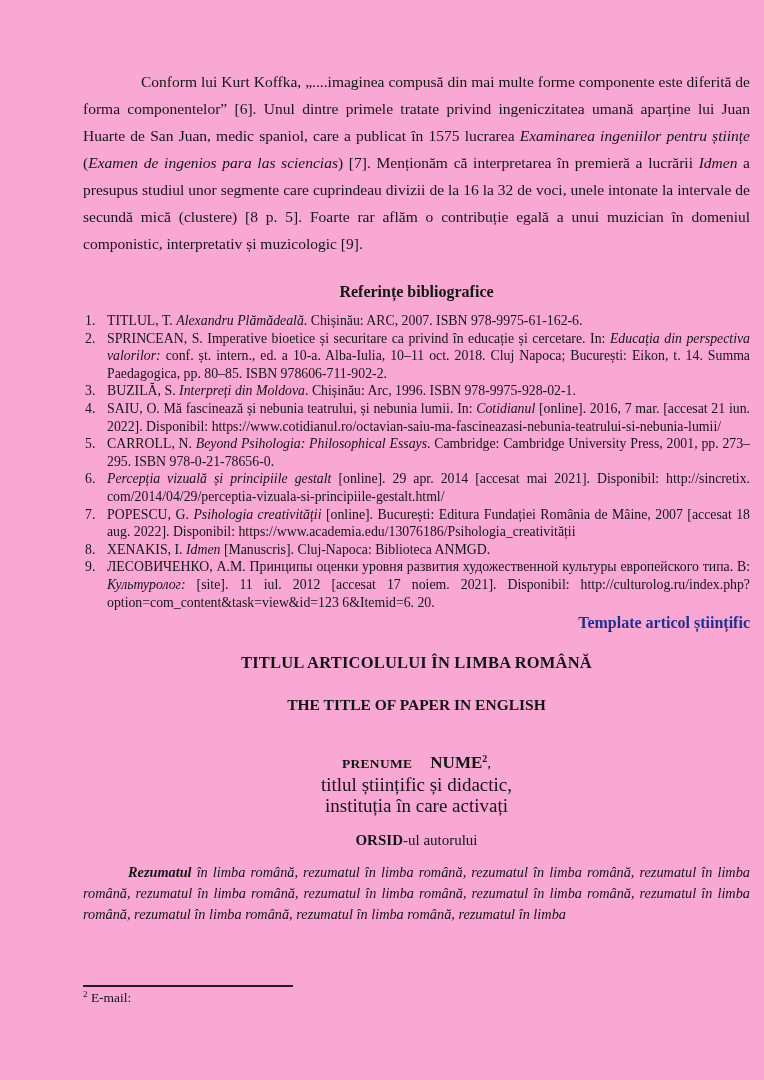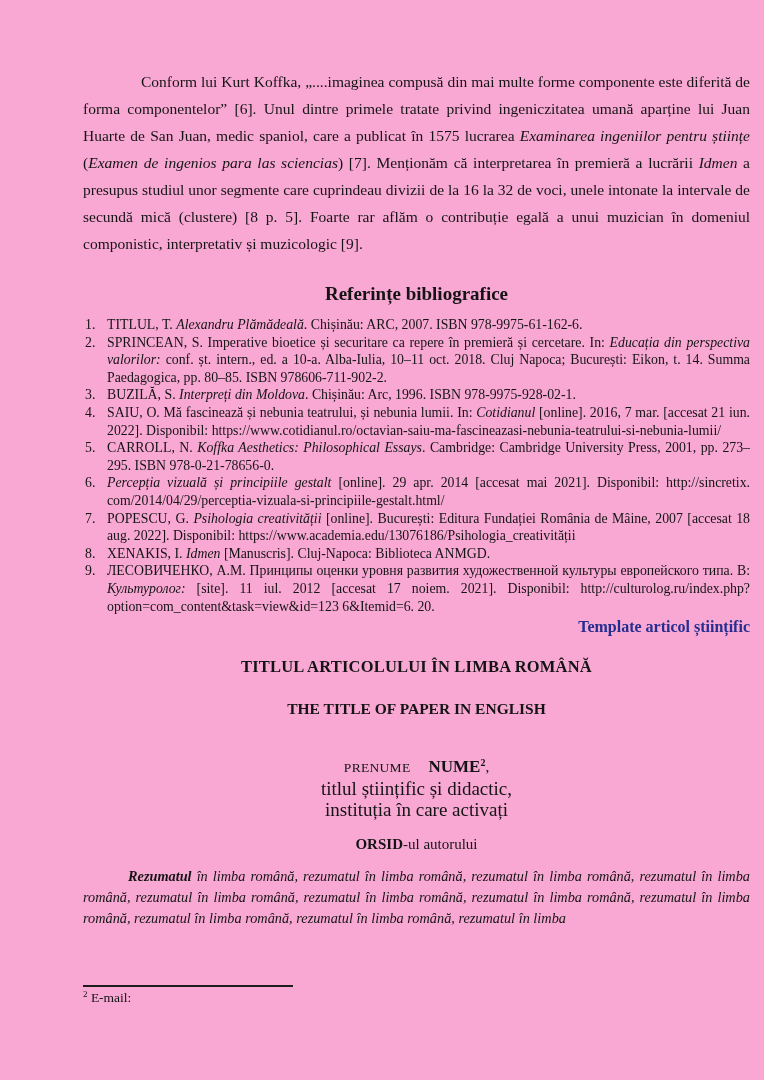--- a/index.html
+++ b/index.html
@@ -16,21 +16,21 @@
   .intro-par {
     margin: 68px 0 0 0;
     font-size: 15.5px;
     line-height: 27px;
     text-align: justify;
     text-indent: 58px;
   }
 
   .refs-heading {
     margin: 26px 0 0 0;
-    font-size: 19px;
+    font-size: 16px;
     font-weight: bold;
     text-align: center;
   }
 
   .refs-list { margin: 11px 0 0 0; }
   .ref-item {
     display: grid;
     grid-template-columns: 24px 1fr;
     font-size: 13.8px;
     line-height: 17.6px;
@@ -59,21 +59,21 @@
     text-align: center;
     letter-spacing: 0.2px;
   }
   .title-en {
     margin: 23px 0 0 0;
     font-size: 15.5px;
     text-align: center;
   }
 
   .author-block { margin: 38px 0 0 0; text-align: center; line-height: 21px; }
-  .prenume { font-weight: normal; font-size: 13.5px; letter-spacing: 0.3px; }
+  .prenume { font-weight: bold; font-size: 13.5px; letter-spacing: 0.3px; }
   .nume { font-weight: bold; font-size: 17px; margin-left: 18px; }
   .name-sup { font-weight: bold; font-size: 10px; vertical-align: super; line-height: 0; }
   .name-comma { font-size: 15px; }
   .author-line { font-size: 19px; }
 
   .orcid-line { margin: 16px 0 0 0; text-align: center; font-size: 15px; }
   .orcid-bold { font-weight: bold; }
 
   .abstract-par {
     margin: 13px 0 0 0;
@@ -103,36 +103,36 @@
     <h3 class="refs-heading">Referințe bibliografice</h3>
 
     <div class="refs-list">
   <div class="ref-item">
     <span class="ref-num">1.</span>
     <span class="ref-text"><span>TITLUL, T. </span><span class="seg-i">Alexandru Plămădeală</span><span>. Chișinău: ARC, 2007. ISBN 978-9975-61-162-6.</span></span>
   </div>
 
   <div class="ref-item">
     <span class="ref-num">2.</span>
-    <span class="ref-text"><span>SPRINCEAN, S. Imperative bioetice și securitare ca repere în premieră și cercetare. In: </span><span class="seg-i">Educația din perspectiva valorilor:</span><span> conf. șt. intern., ed. a 10-a. Alba-Iulia, 10–11 oct. 2018. Cluj Napoca; București: Eikon, t. 14. Summa Paedagogica, pp. 80–85. ISBN 978606-711-902-2.</span></span>
+    <span class="ref-text"><span>SPRINCEAN, S. Imperative bioetice și securitare ca privind în educație și cercetare. In: </span><span class="seg-i">Educația din perspectiva valorilor:</span><span> conf. șt. intern., ed. a 10-a. Alba-Iulia, 10–11 oct. 2018. Cluj Napoca; București: Eikon, t. 14. Summa Paedagogica, pp. 80–85. ISBN 978606-711-902-2.</span></span>
   </div>
 
   <div class="ref-item">
     <span class="ref-num">3.</span>
     <span class="ref-text"><span>BUZILĂ, S. </span><span class="seg-i">Interpreți din Moldova</span><span>. Chișinău: Arc, 1996. ISBN 978-9975-928-02-1.</span></span>
   </div>
 
   <div class="ref-item">
     <span class="ref-num">4.</span>
     <span class="ref-text"><span>SAIU, O. Mă fascinează și nebunia teatrului, și nebunia lumii. In: </span><span class="seg-i">Cotidianul</span><span> [online]. 2016, 7 mar. [accesat 21 iun. 2022]. Disponibil: https://www.cotidianul.ro/octavian-saiu-ma-fascineazasi-nebunia-teatrului-si-nebunia-lumii/</span></span>
   </div>
 
   <div class="ref-item">
     <span class="ref-num">5.</span>
-    <span class="ref-text"><span>CARROLL, N. </span><span class="seg-i">Koffka Aesthetics: Philosophical Essays</span><span>. Cambridge: Cambridge University Press, 2001, pp. 273–295. ISBN 978-0-21-78656-0.</span></span>
+    <span class="ref-text"><span>CARROLL, N. </span><span class="seg-i">Beyond Psihologia: Philosophical Essays</span><span>. Cambridge: Cambridge University Press, 2001, pp. 273–295. ISBN 978-0-21-78656-0.</span></span>
   </div>
 
   <div class="ref-item">
     <span class="ref-num">6.</span>
     <span class="ref-text"><span class="seg-i">Percepția vizuală și principiile gestalt</span><span> [online]. 29 apr. 2014 [accesat mai 2021]. Disponibil: http://sincretix. com/2014/04/29/perceptia-vizuala-si-principiile-gestalt.html/</span></span>
   </div>
 
   <div class="ref-item">
     <span class="ref-num">7.</span>
     <span class="ref-text"><span>POPESCU, G. </span><span class="seg-i">Psihologia creativității</span><span> [online]. București: Editura Fundației România de Mâine, 2007 [accesat 18 aug. 2022]. Disponibil: https://www.academia.edu/13076186/Psihologia_creativității</span></span>

